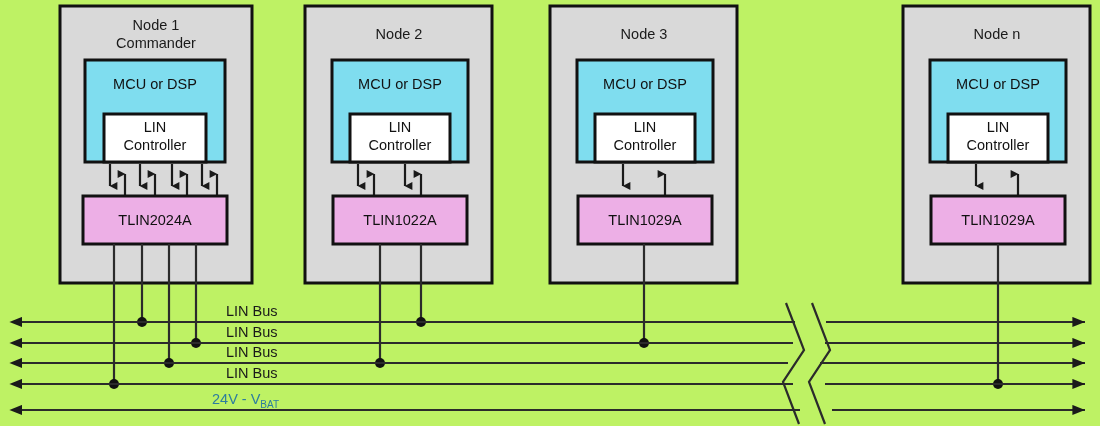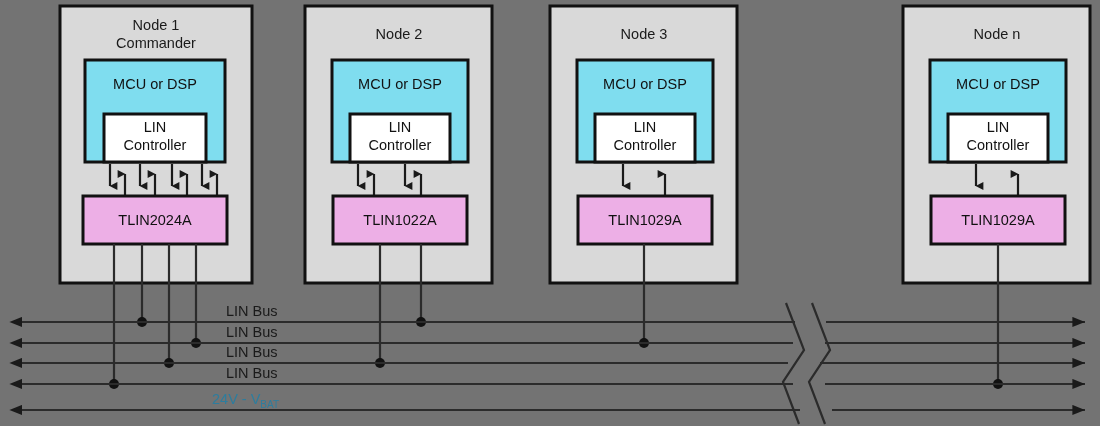--- a/index.html
+++ b/index.html
@@ -1,18 +1,18 @@
 <!DOCTYPE html>
 <html><head>
 <meta charset="utf-8">
 <style>
   html,body{margin:0;padding:0;background:#ffffff;}
   body{width:1100px;height:426px;overflow:hidden;
        font-family:"Liberation Sans","DejaVu Sans",sans-serif;}
-  #stage{position:relative;width:1100px;height:426px;background:#737373;}
+  #stage{position:relative;width:1100px;height:426px;background:#bef264;}
   svg#diagram{position:absolute;left:0;top:0;width:1100px;height:426px;display:block;}
   .node-title{font-size:14.5px;fill:#1a1a1a;text-anchor:middle;
               font-family:"Liberation Sans","DejaVu Sans",sans-serif;}
   .blk-label{font-size:14.5px;fill:#111111;text-anchor:middle;
              font-family:"Liberation Sans","DejaVu Sans",sans-serif;}
   .bus-label{font-size:14.5px;fill:#1a1a1a;text-anchor:start;
              font-family:"Liberation Sans","DejaVu Sans",sans-serif;}
   .vbat-label{font-size:14.5px;fill:#2d7d9e;text-anchor:start;
               font-family:"Liberation Sans","DejaVu Sans",sans-serif;}
   .vbat-sub{font-size:10px;}

